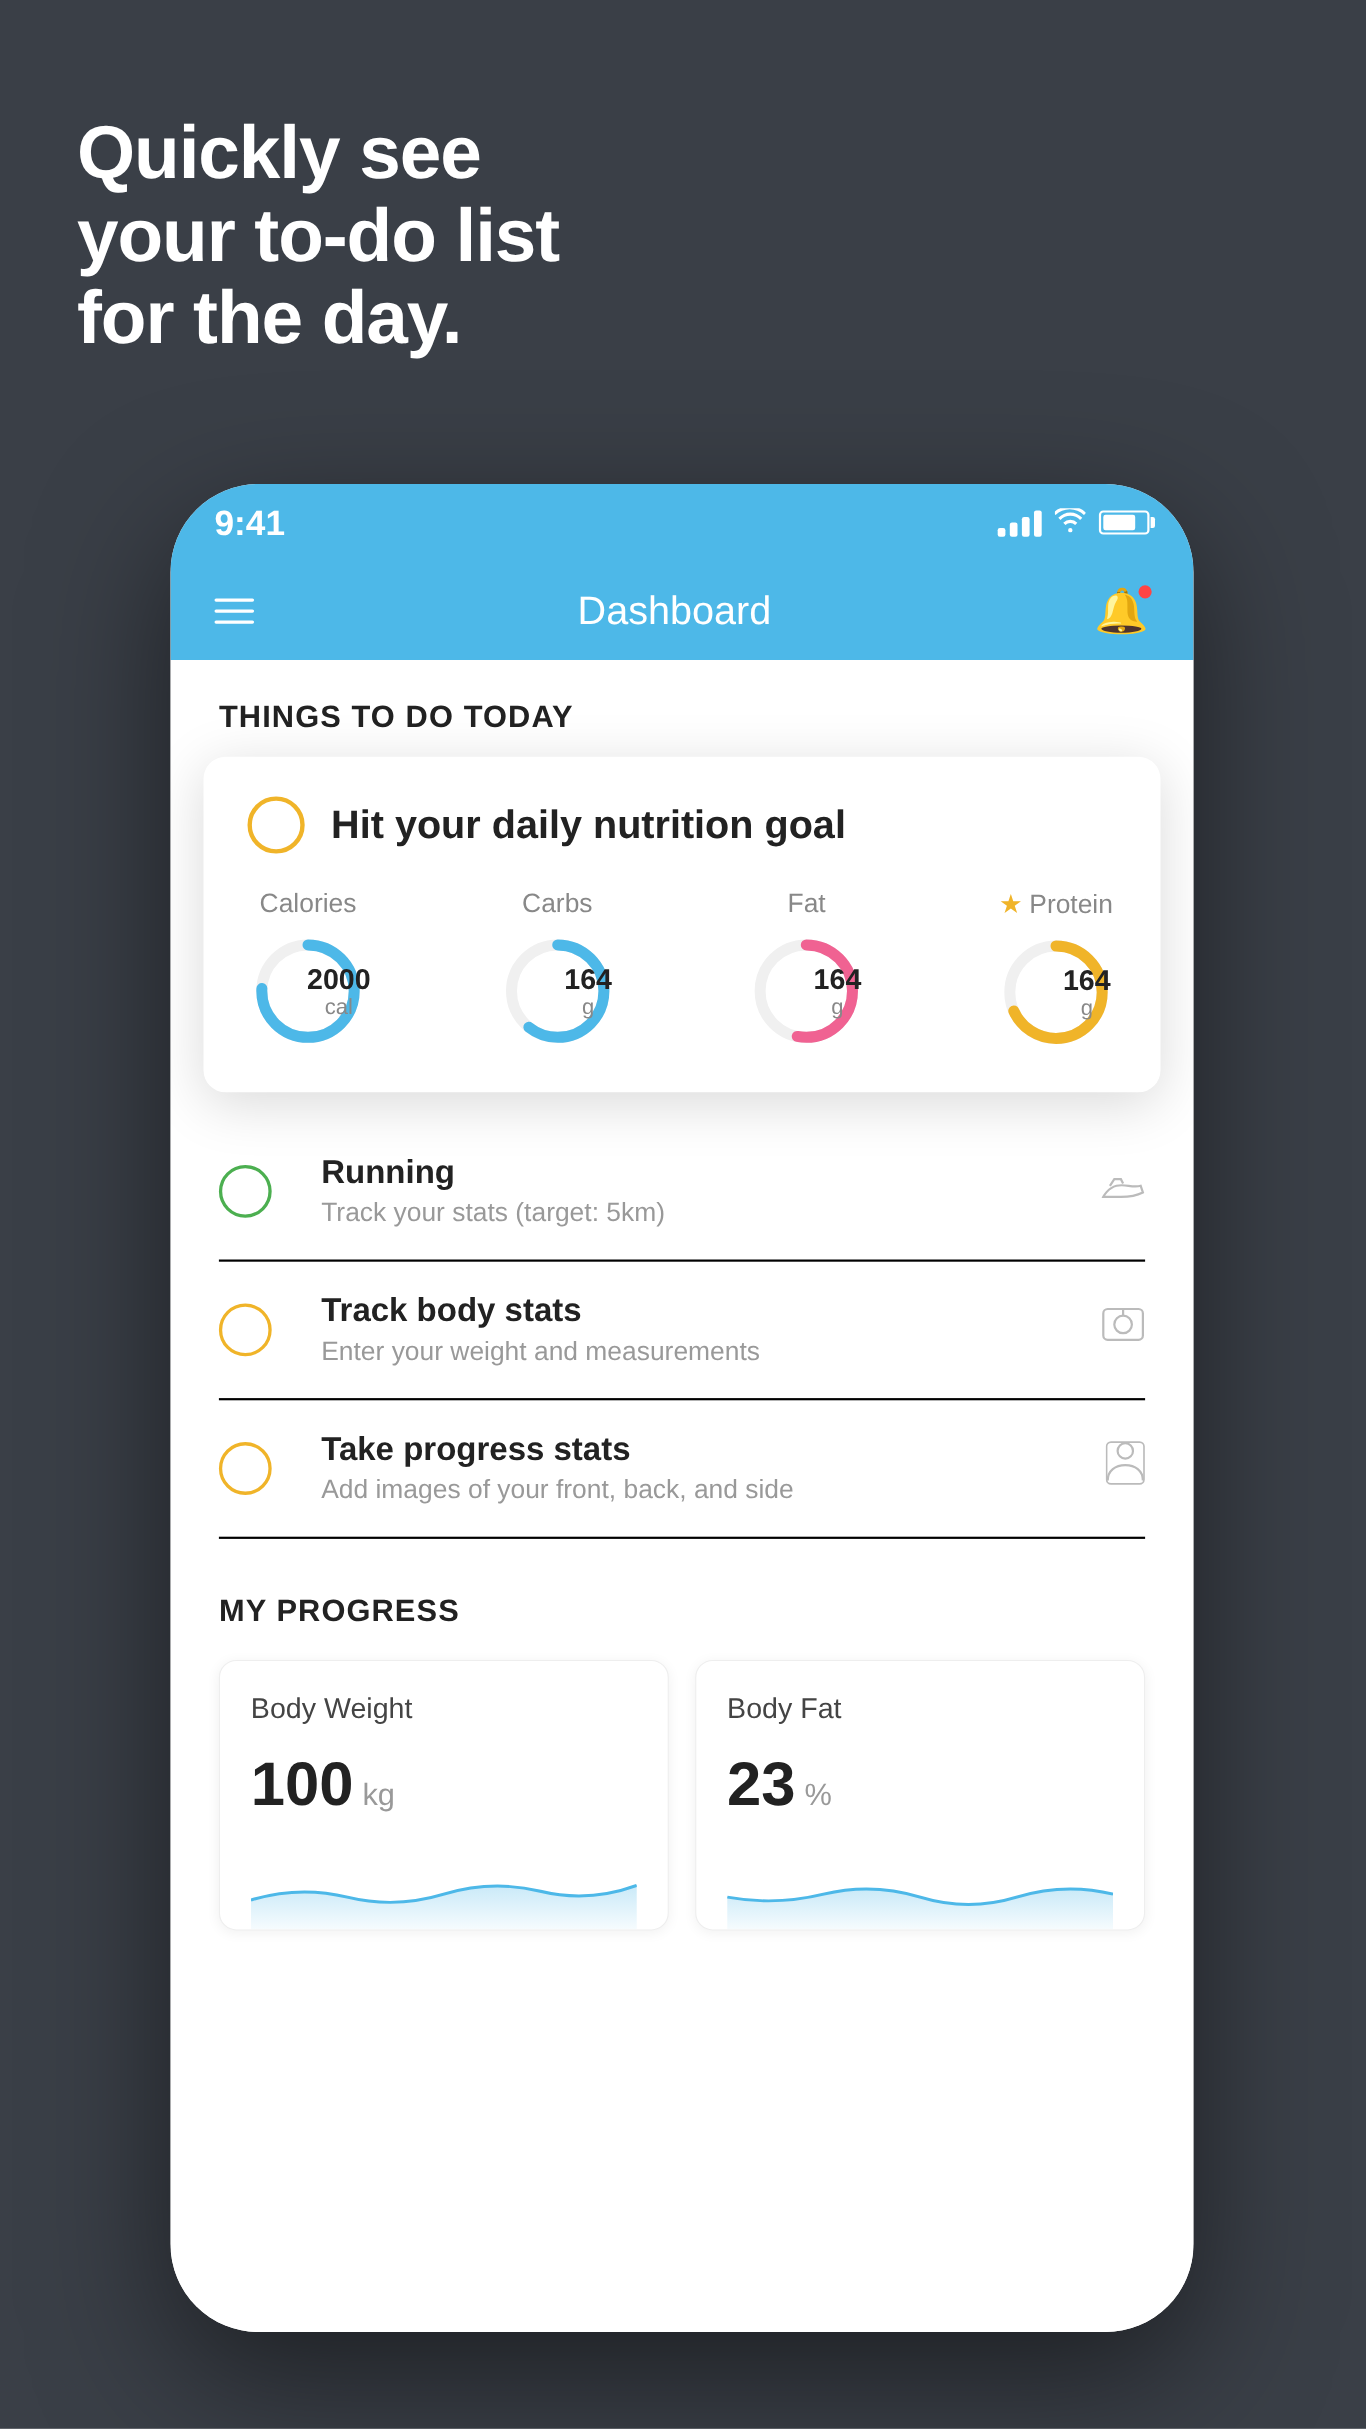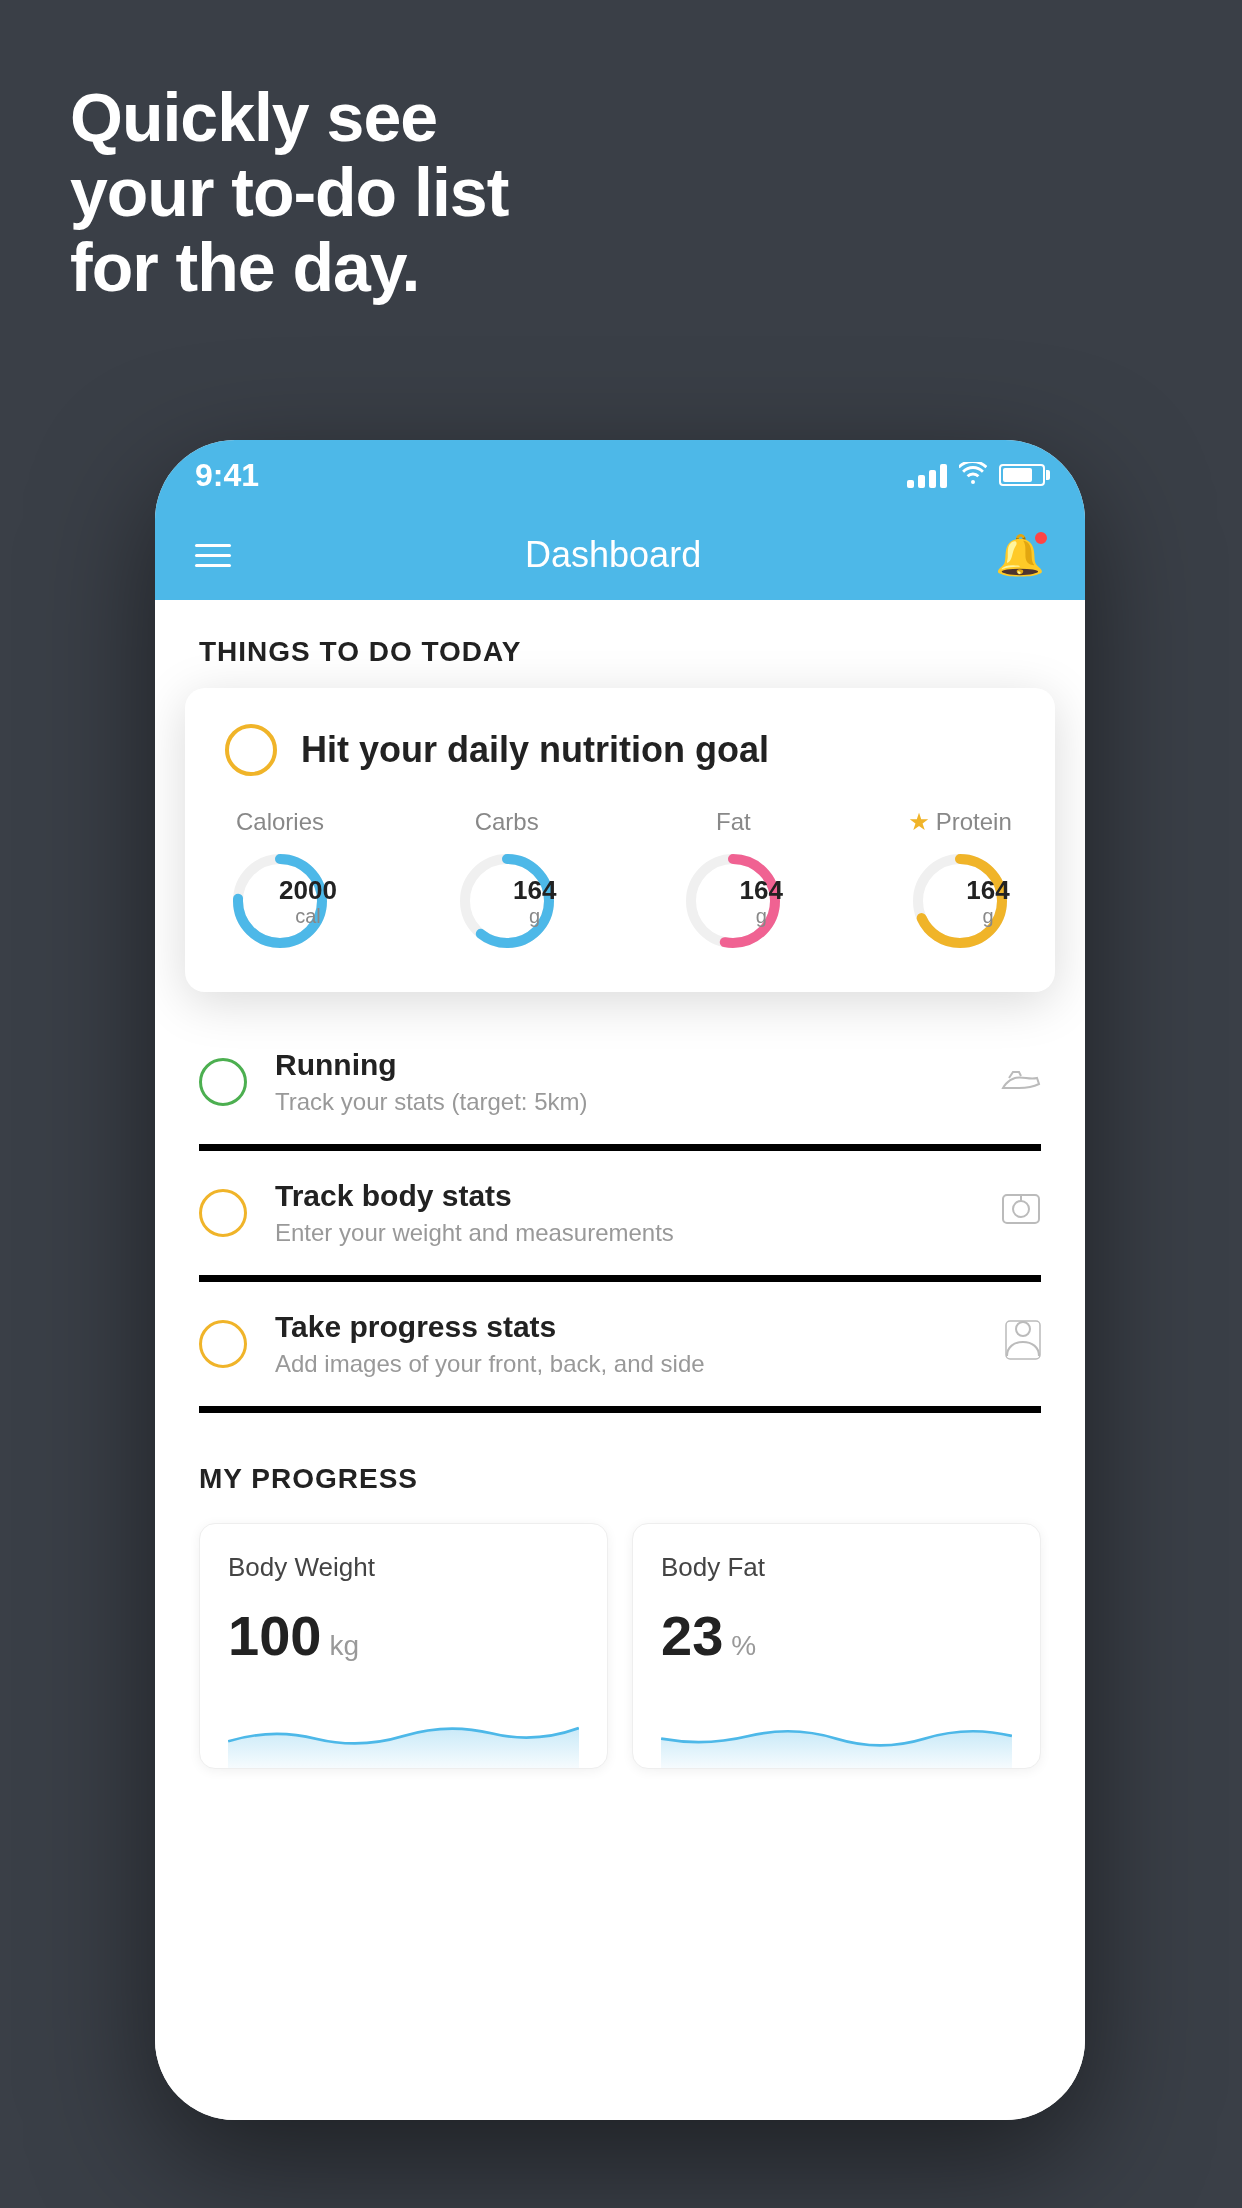--- a/index.html
+++ b/index.html
@@ -9,21 +9,21 @@
       height: 2208px;
       background-color: #3a3f47;
       font-family: -apple-system, BlinkMacSystemFont, 'Helvetica Neue', Arial, sans-serif;
       overflow: hidden;
       position: relative;
     }
 
     
     .hero-text {
       position: absolute;
-      top: 80px;
+      top: 102px;
       left: 70px;
       color: #ffffff;
       font-size: 68px;
       font-weight: 800;
       line-height: 1.1;
       letter-spacing: -1px;
     }
 
     
     .phone {
@@ -291,22 +291,22 @@
     
     .todo-list {
       padding: 0 44px;
       margin-top: 20px;
     }
 
     .todo-item {
       display: flex;
       align-items: center;
       padding: 28px 0;
-      border-bottom: 7px solid #000000;
-      gap: 28px;
+      border-bottom: 2px solid #000000;
+      gap: 45px;
     }
 
     .todo-circle {
       width: 48px;
       height: 48px;
       border-radius: 50%;
       border: 3.5px solid #4db8e8;
       background: transparent;
       flex-shrink: 0;
     }

